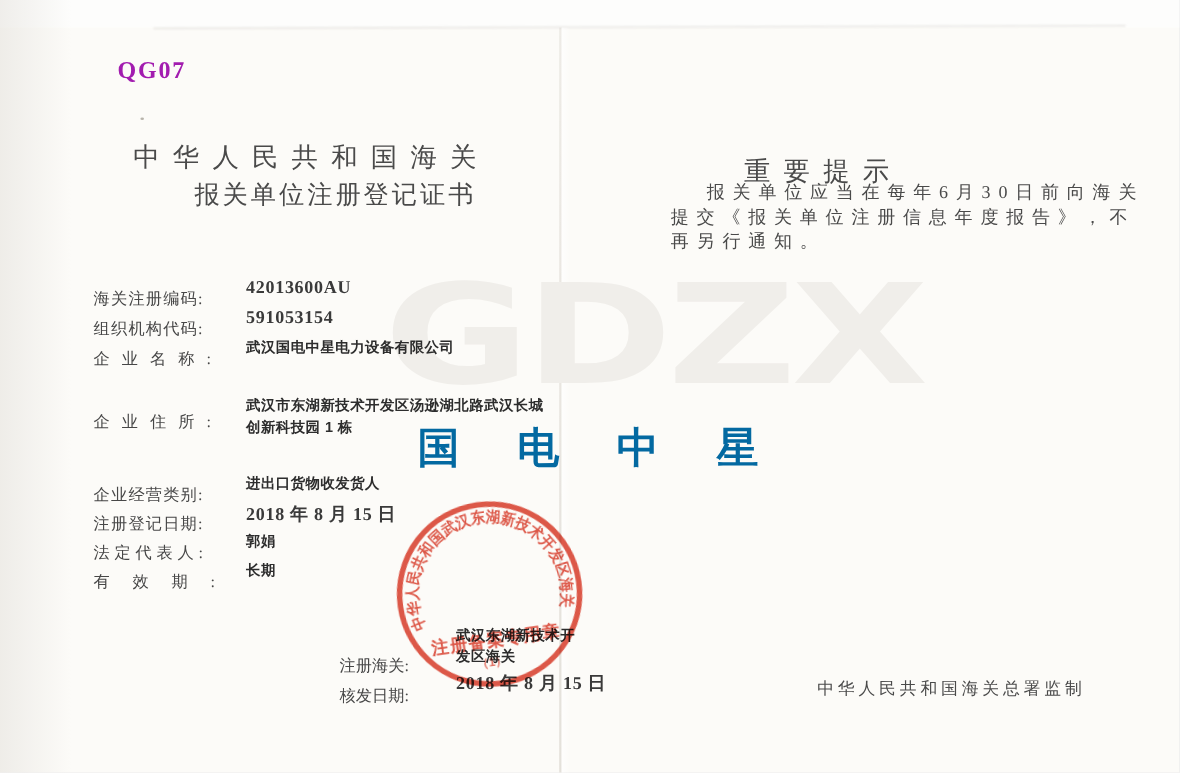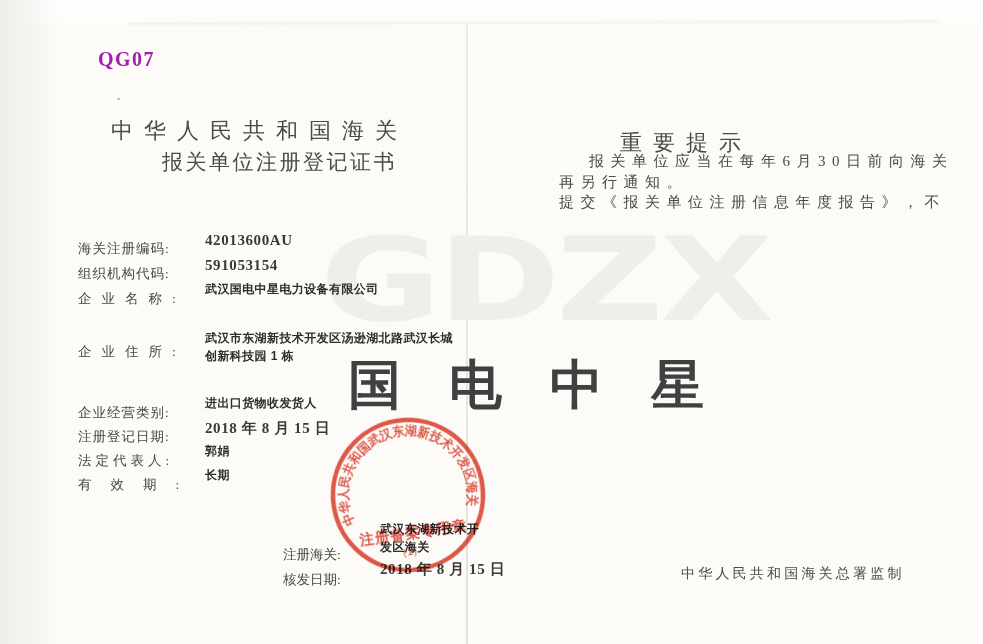--- a/index.html
+++ b/index.html
@@ -20,22 +20,22 @@
   .fold-hilite{position:absolute;left:468px;top:23px;width:7px;height:621px;
     background:linear-gradient(90deg, rgba(255,255,255,0.7), rgba(255,255,255,0));}
   .speck{position:absolute;left:117px;top:98px;width:3px;height:2px;background:#b8b4ac;border-radius:50%;filter:blur(0.5px);}
 
   
   .wm{position:absolute;z-index:1;color:#f0eeea;user-select:none;}
   .wm-logo{left:320px;top:222px;
     font-family:"DejaVu Sans", sans-serif;font-weight:900;font-size:148px;line-height:1;
     letter-spacing:-4px;transform:scaleY(0.78);transform-origin:top left;}
   .wm-name{left:348px;top:350px;
-    font-family:Liberation Mono, monospace;font-weight:700;font-size:53px;
-    letter-spacing:48px;color:#404040;}
+    font-family:Liberation Mono, monospace;font-weight:700;font-size:35px;
+    letter-spacing:48px;color:#0369a1;}
 
   
   .ink{position:absolute;z-index:2;filter:blur(0.22px);}
 
   .form-code{left:76px;top:48px;font-size:20px;letter-spacing:1.5px;color:#a21caf;font-weight:600;margin-left:22px;}
   .cert-title-1{left:111px;top:116px;font-size:22px;letter-spacing:11px;color:#4a4a4a;white-space:nowrap;}
   .cert-title-2{left:136px;top:148px;font-size:21px;letter-spacing:2.5px;color:#4a4a4a;white-space:nowrap;margin-left:26px;}
 
   .notice-title{left:620px;top:128px;font-size:22px;letter-spacing:11px;color:#4a4a4a;white-space:nowrap;text-align:center;}
   .notice-body{left:517px;top:151px;width:410px;font-size:15px;letter-spacing:6.5px;
@@ -74,22 +74,22 @@
   <div class="wm wm-logo">GDZX</div>
   <div class="wm wm-name">国电中星</div>
 
   <div class="ink form-code">QG07</div>
   <div class="ink cert-title-1">中华人民共和国海关</div>
   <div class="ink cert-title-2">报关单位注册登记证书</div>
 
   <div class="ink notice-title">重要提示</div>
   <div class="ink notice-body">
     <div class="notice-line indent">报关单位应当在每年6月30日前向海关</div>
+    <div class="notice-line">提交《报关单位注册信息年度报告》，不</div>
     <div class="notice-line">再另行通知。</div>
-    <div class="notice-line">提交《报关单位注册信息年度报告》，不</div>
   </div>
 
   <div class="ink lbl ls1" style="top:240px">海关注册编码:</div>
   <div class="ink val v-num" style="top:232px">42013600AU</div>
 
   <div class="ink lbl ls1" style="top:265px">组织机构代码:</div>
   <div class="ink val v-num" style="top:257px">591053154</div>
 
   <div class="ink lbl ls10" style="top:290px">企业名称:</div>
   <div class="ink val v-cjk" style="top:281px">武汉国电中星电力设备有限公司</div>

